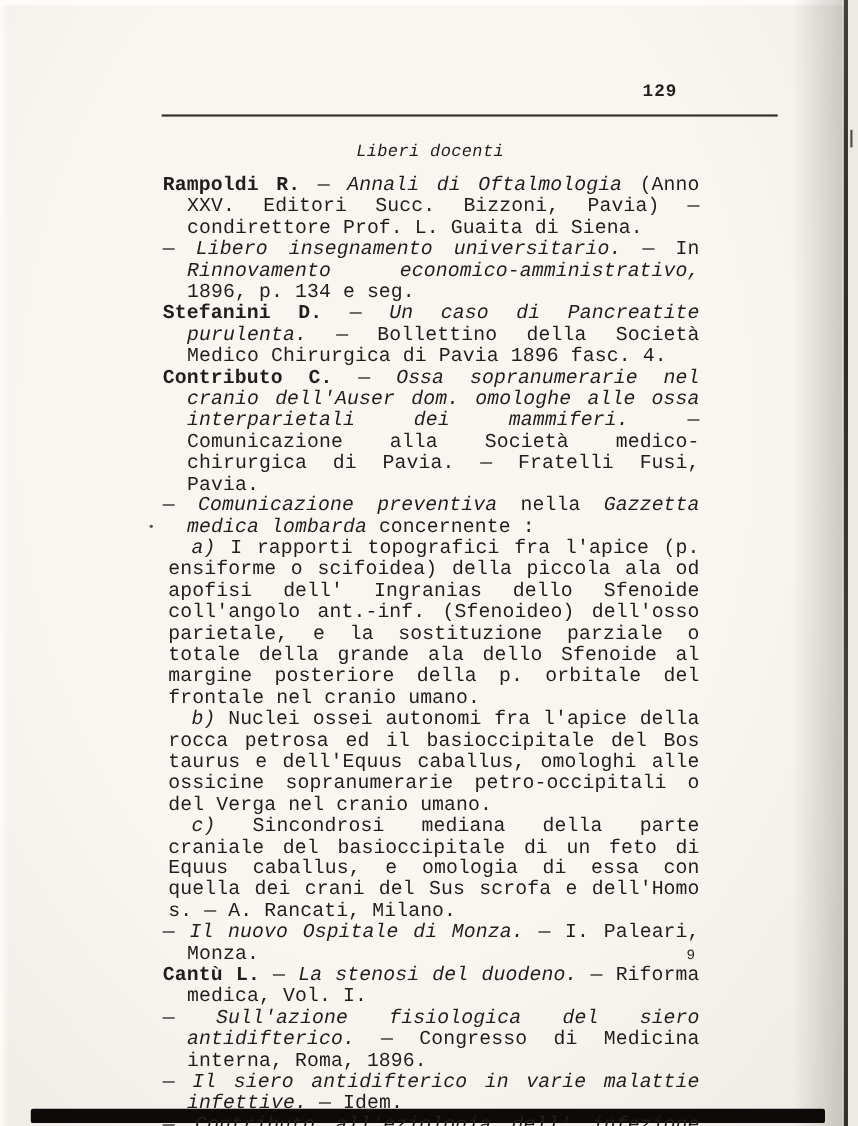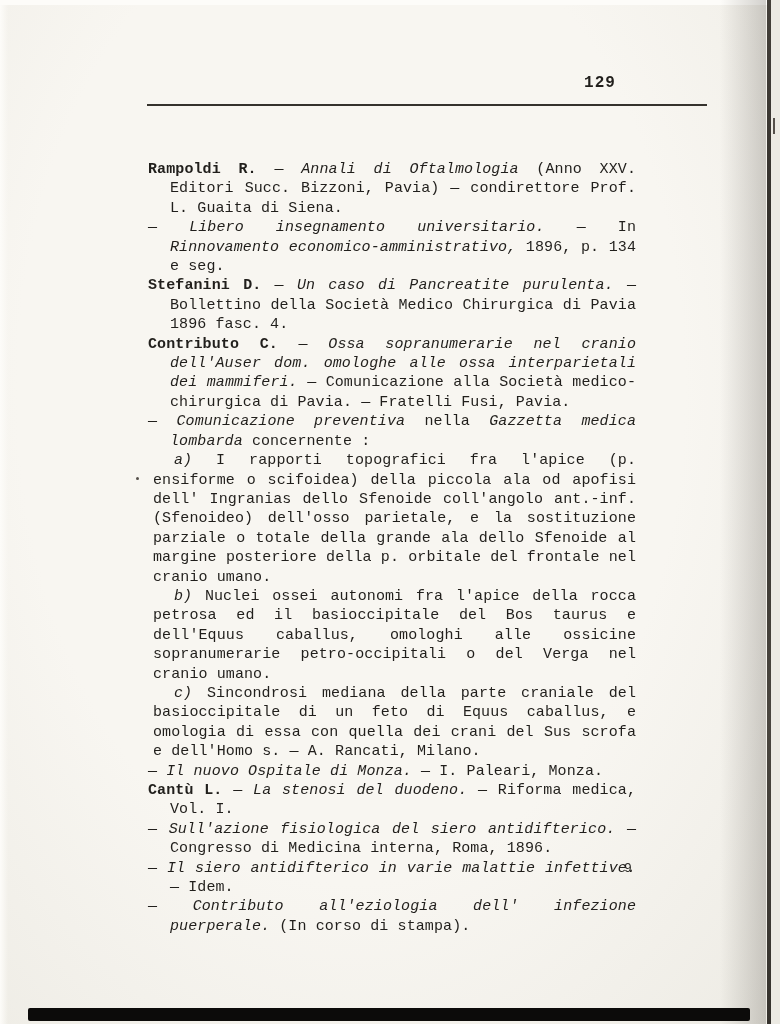--- a/index.html
+++ b/index.html
@@ -12,21 +12,21 @@
   .page-number {
     position:absolute; top:74px; left:570px; width:60px; text-align:center;
     font-size:16px; font-weight:bold; letter-spacing:1px;
   }
   .rule { position:absolute; top:104px; left:147px; width:560px; height:2px; background:#35322d; }
   .heading {
     position:absolute; top:129px; left:148px; width:486px; text-align:center;
     font-style:italic; font-size:15.5px; letter-spacing:0.3px;
   }
   .content { position:absolute; top:160px; left:148px; width:488px; }
-  .content p { margin:0; font-size:15px; line-height:19.4px; text-align:justify; letter-spacing:0.1px; }
+  .content p { margin:0; font-size:18px; line-height:19.4px; text-align:justify; letter-spacing:0.1px; }
   .entry { padding-left:22px; text-indent:-22px; }
   .sub   { padding-left:5px;  text-indent:21px; }
   .gap   { margin-top:9px; }
   .b { font-weight:bold; }
   .i { font-style:italic; }
   .signature { position:absolute; top:861px; left:624px; font-size:13px; }
 
   .artifact { position:absolute; pointer-events:none; }
   .top-edge   { top:0; left:0; width:100%; height:5px; background:#fdfcf9; }
   .left-edge  { top:0; left:0; width:8px; height:100%; background:linear-gradient(to right,#fdfcf9,rgba(253,252,249,0)); }
@@ -47,20 +47,21 @@
   <div class="artifact left-edge"></div>
   <div class="artifact right-shade"></div>
   <div class="artifact right-line"></div>
   <div class="artifact right-outer"></div>
   <div class="artifact bottom-bar"></div>
   <div class="artifact speck1"></div>
   <div class="artifact speck2"></div>
 
   <div class="page-number">129</div>
   <div class="rule"></div>
+  <div class="heading">Liberi docenti</div>
   <div class="content">
       <p class="entry"><span class="b">Rampoldi R.</span><span> — </span><span class="i">Annali di Oftalmologia</span><span> (Anno XXV. Editori Succ. Bizzoni, Pavia) — condirettore Prof. L. Guaita di Siena.</span></p>
       <p class="entry"><span>— </span><span class="i">Libero insegnamento universitario.</span><span> — In </span><span class="i">Rinnovamento economico-amministrativo,</span><span> 1896, p. 134 e seg.</span></p>
       <p class="entry gap"><span class="b">Stefanini D.</span><span> — </span><span class="i">Un caso di Pancreatite purulenta.</span><span> — Bollettino della Società Medico Chirurgica di Pavia 1896 fasc. 4.</span></p>
       <p class="entry gap"><span class="b">Contributo C.</span><span> — </span><span class="i">Ossa sopranumerarie nel cranio dell'Auser dom. omologhe alle ossa interparietali dei mammiferi.</span><span> — Comunicazione alla Società medico-chirurgica di Pavia. — Fratelli Fusi, Pavia.</span></p>
       <p class="entry"><span>— </span><span class="i">Comunicazione preventiva</span><span> nella </span><span class="i">Gazzetta medica lombarda</span><span> concernente :</span></p>
       <p class="sub"><span class="i">a)</span><span> I rapporti topografici fra l'apice (p. ensiforme o scifoidea) della piccola ala od apofisi dell' Ingranias dello Sfenoide coll'angolo ant.-inf. (Sfenoideo) dell'osso parietale, e la sostituzione parziale o totale della grande ala dello Sfenoide al margine posteriore della p. orbitale del frontale nel cranio umano.</span></p>
       <p class="sub"><span class="i">b)</span><span> Nuclei ossei autonomi fra l'apice della rocca petrosa ed il basioccipitale del Bos taurus e dell'Equus caballus, omologhi alle ossicine sopranumerarie petro-occipitali o del Verga nel cranio umano.</span></p>
       <p class="sub"><span class="i">c)</span><span> Sincondrosi mediana della parte craniale del basioccipitale di un feto di Equus caballus, e omologia di essa con quella dei crani del Sus scrofa e dell'Homo s. — A. Rancati, Milano.</span></p>
       <p class="entry"><span>— </span><span class="i">Il nuovo Ospitale di Monza.</span><span> — I. Paleari, Monza.</span></p>

